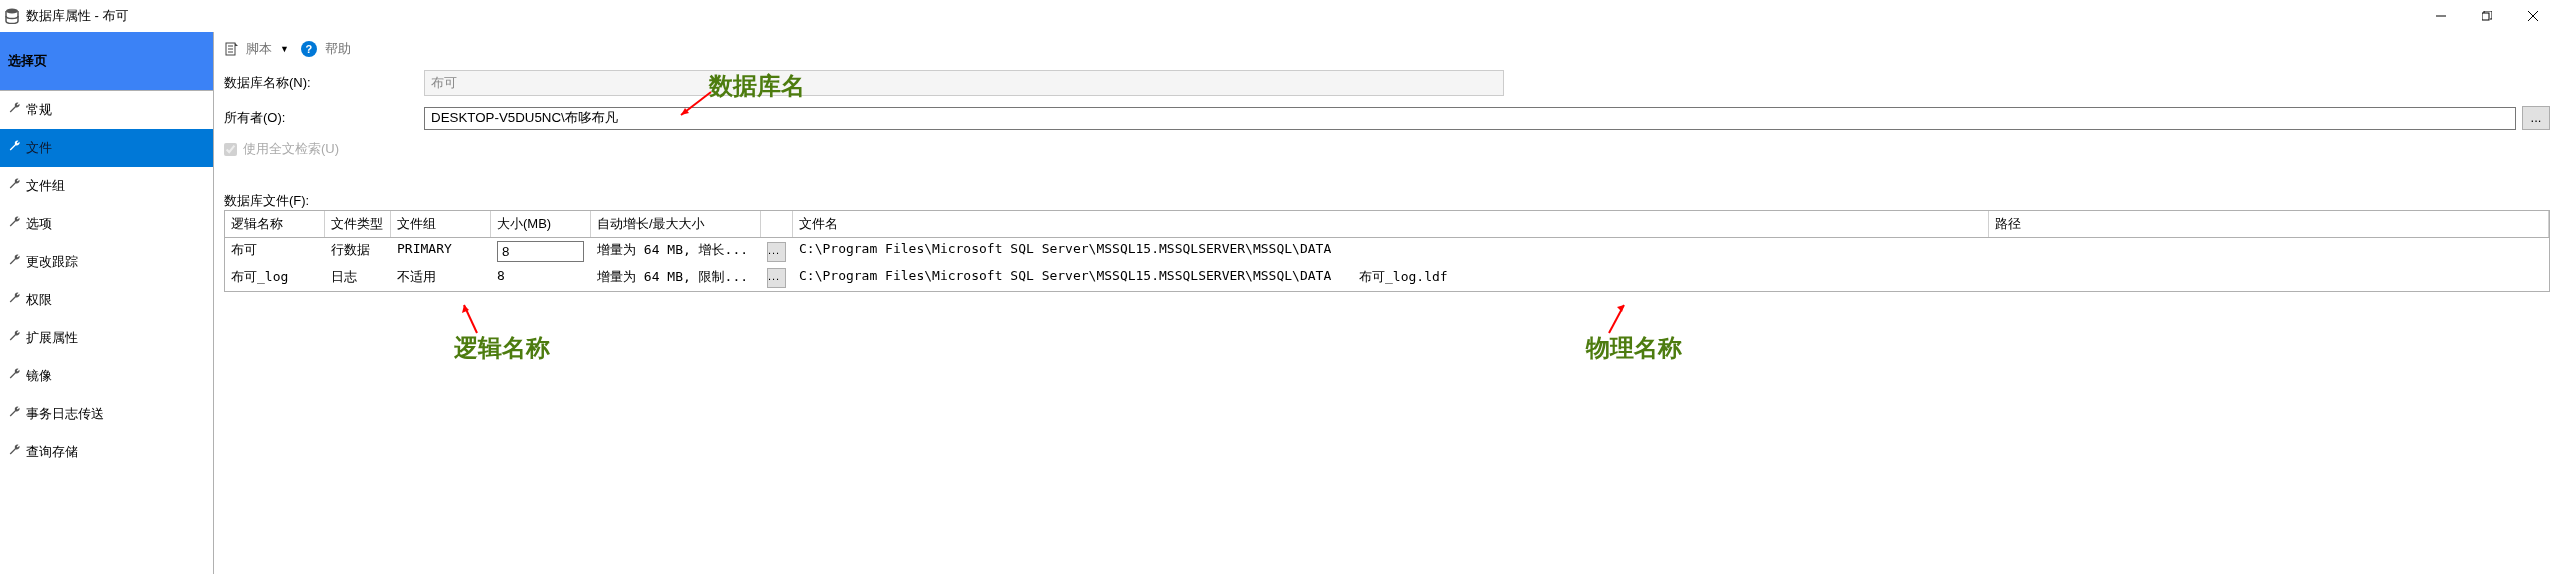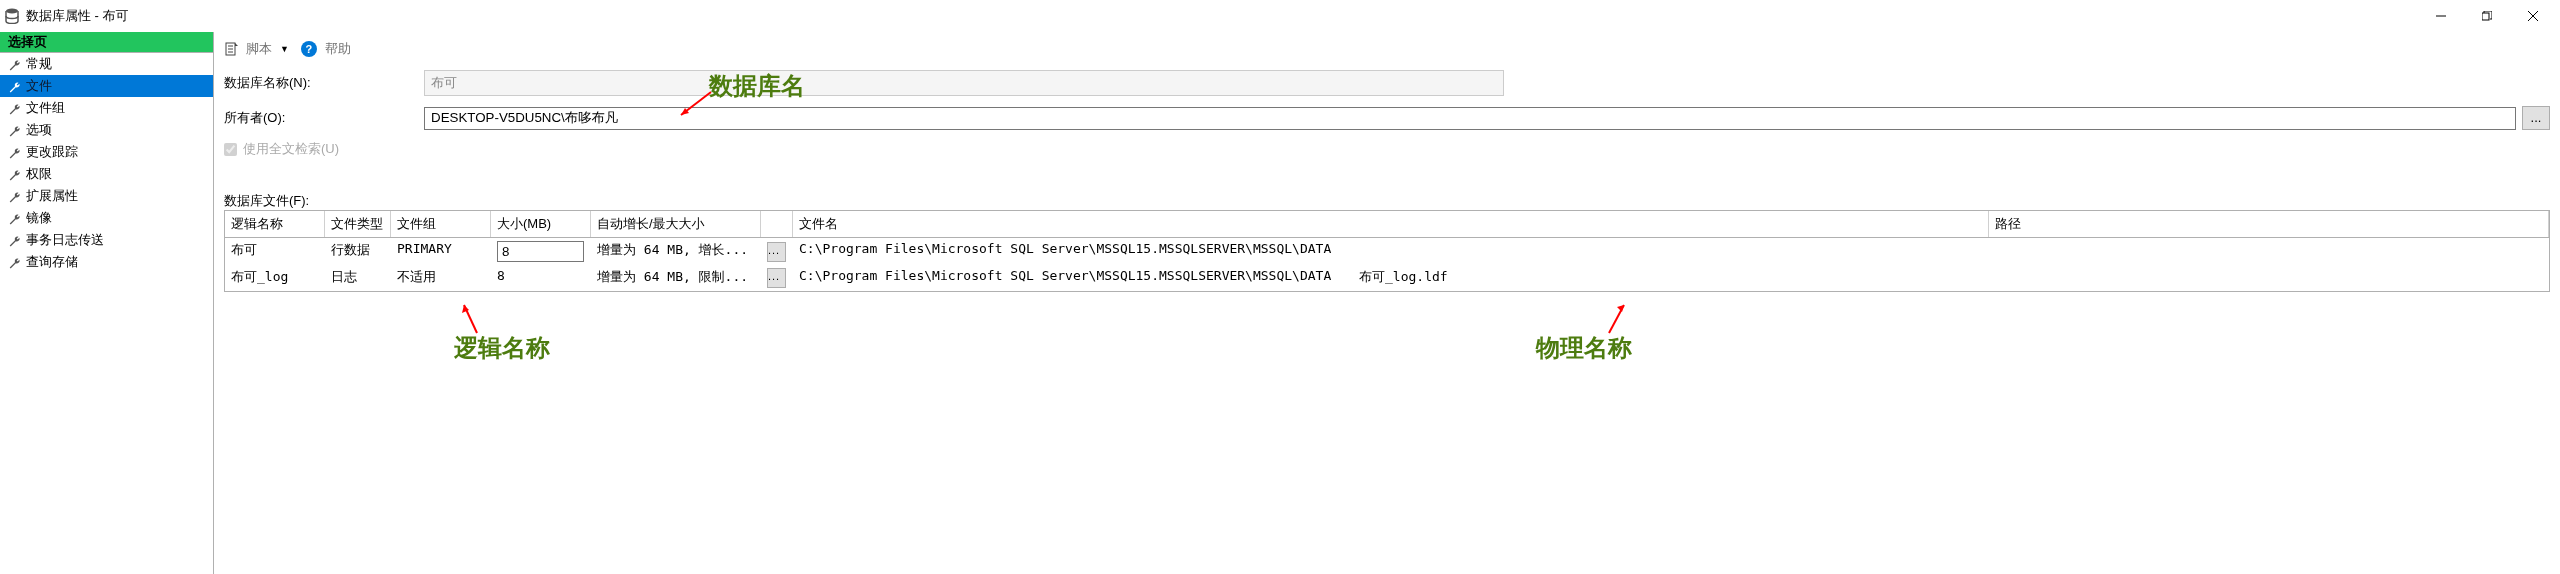--- a/index.html
+++ b/index.html
@@ -7,22 +7,22 @@
 
 .titlebar { height: 32px; display: flex; align-items: center; padding: 0 4px; background: #fff; border-bottom: 1px solid #fff; }
 .titlebar .db-icon { width: 16px; height: 16px; margin-right: 6px; }
 .titlebar-title { flex: 1; font-size: 13px; }
 .win-controls { display: flex; }
 .win-btn { width: 46px; height: 30px; display: flex; align-items: center; justify-content: center; cursor: pointer; }
 
 .main { display: flex; height: calc(100% - 32px); }
 
 .sidebar { width: 214px; border-right: 1px solid #b0b0b0; background: #fff; }
-.sidebar-header { background: #22c55e; padding: 1px 8px; font-weight: bold; border-bottom: 1px solid #b0b0b0; }
-.side-item { display: flex; align-items: flex-end; padding: 2px 8px; cursor: pointer; }
+.sidebar-header { background: #3b82f6; padding: 20px 8px; font-weight: bold; border-bottom: 1px solid #b0b0b0; }
+.side-item { display: flex; align-items: flex-start; padding: 10px 8px; cursor: pointer; }
 .side-item.selected { background: #0078d7; color: #0f172a; }
 .wrench { width: 14px; height: 14px; margin-right: 4px; flex-shrink: 0; }
 
 .content { flex: 1; padding: 4px 10px 10px 10px; position: relative; }
 .toolbar { display: flex; align-items: center; gap: 6px; padding: 4px 0 8px 0; }
 .tool-link { color: #737373; cursor: pointer; }
 .dropdown-arrow { font-size: 9px; margin: 0 6px 0 2px; }
 .help-icon { width: 16px; height: 16px; background: #0078d7; color: #fff; border-radius: 50%; display: inline-flex; align-items: center; justify-content: center; font-size: 11px; font-weight: bold; margin-right: 2px; }
 
 .form-row { display: flex; align-items: center; margin: 4px 0 10px 0; }
@@ -48,21 +48,21 @@
 .col-auto { width: 170px; }
 .col-autobtn { width: 32px; display:flex; align-items:center; justify-content:center; }
 .col-path { width: 560px; }
 .col-file { flex: 1; }
 .size-input { border: 1px solid #767676; width: 100%; padding: 2px 4px; }
 .ellipsis-btn { width: 24px; height: 20px; border: 1px solid #adadad; background: #e1e1e1; font-size: 11px; line-height: 14px; cursor: pointer; letter-spacing: 1px; }
 
 .annotation { position: absolute; font-size: 24px; font-weight: bold; font-family: "KaiTi","STKaiti","Microsoft YaHei",serif; color: #4d7c0f; pointer-events: none; }
 .anno-dbname { left: 495px; top: 38px; }
 .anno-logical { left: 240px; top: 300px; }
-.anno-physical { left: 1322px; top: 300px; }
+.anno-physical { left: 1372px; top: 300px; }
 .arrow { position: absolute; pointer-events: none; }
 </style>
 </head>
 <body>
 
 <div class="titlebar">
   <svg class="db-icon" viewBox="0 0 16 16">
       <ellipse cx="8" cy="3" rx="6" ry="2.5" fill="#555"></ellipse>
       <path d="M2 3v10c0 1.4 2.7 2.5 6 2.5s6-1.1 6-2.5V3" fill="none" stroke="#555" stroke-width="1.5"></path>
       <path d="M2 8c0 1.4 2.7 2.5 6 2.5s6-1.1 6-2.5" fill="none" stroke="#555" stroke-width="1.5"></path>

